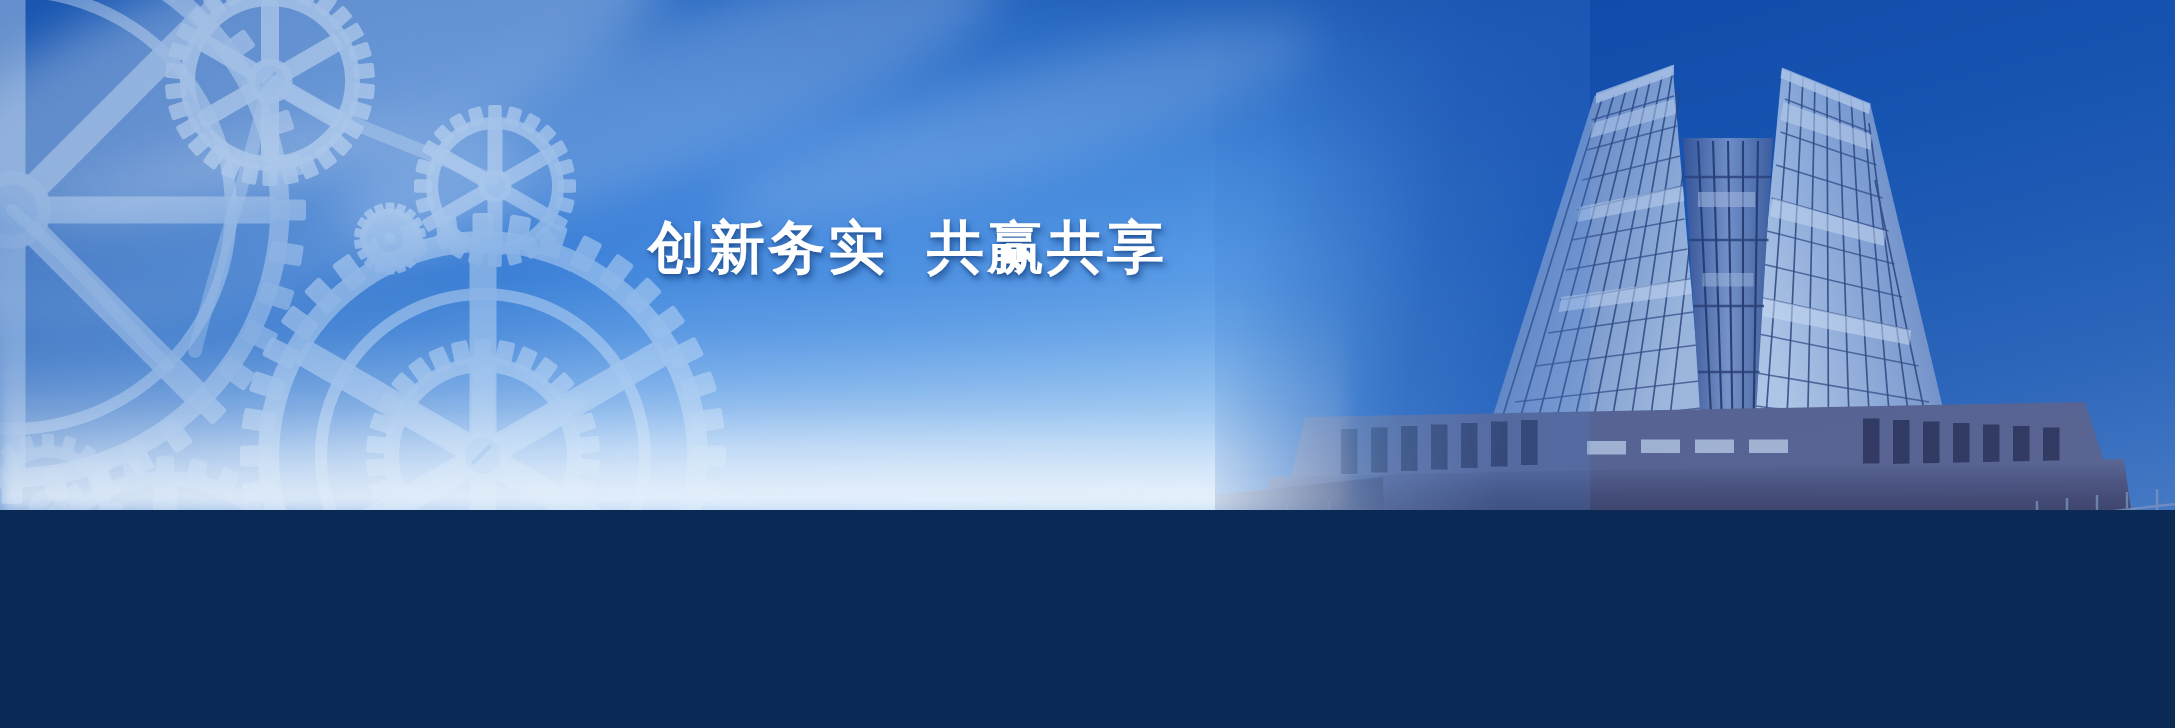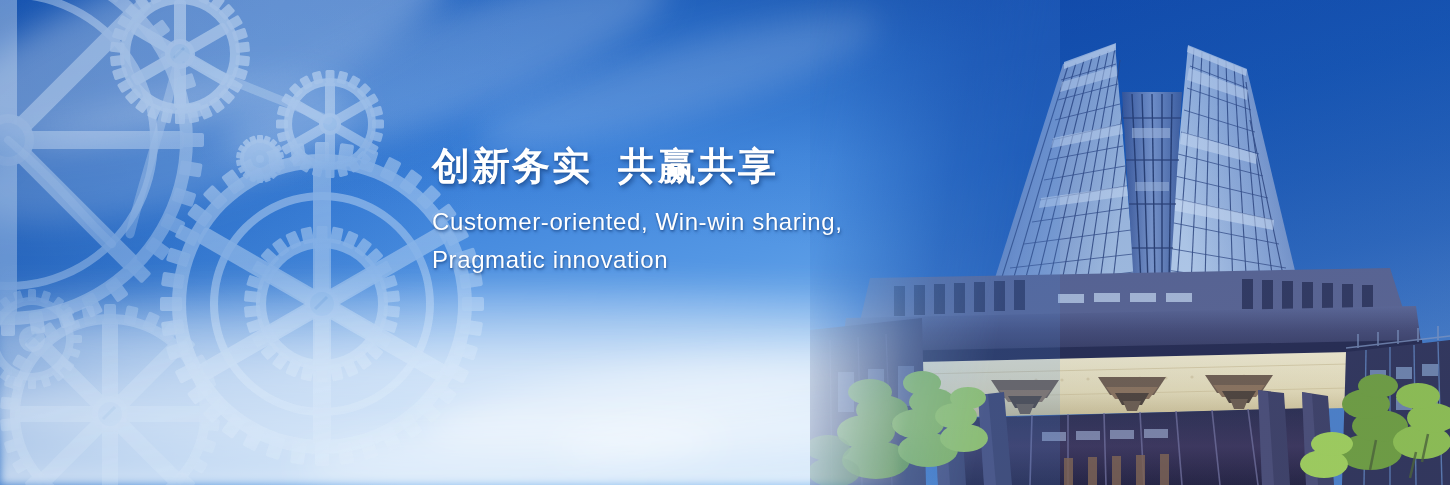--- a/index.html
+++ b/index.html
@@ -1,20 +1,20 @@
 <!DOCTYPE html>
 <html><head>
 <meta charset="utf-8">
 <style>
   html,body{margin:0;padding:0;background:#0a2a55;}
   *{box-sizing:border-box;}
 
   .banner{
     position:relative;
-    width:1450px;height:485px;
+    width:1450px;height:340px;
     overflow:hidden;
     font-family:"Liberation Sans","DejaVu Sans",sans-serif;
     padding-left:37px;
   }
 
   
   .sky{
     position:absolute;inset:0;
     background:
       linear-gradient(165deg,
@@ -1359,19 +1359,15 @@
       <rect x="0" y="0" width="640" height="485" fill="url(#blueveil)"></rect>
 
       <rect x="0" y="0" width="250" height="485" fill="#4f8ddd" opacity="0.18"></rect>
     </svg>
   </div>
 
   <div class="textblock">
     <div class="hl">
       <span>创新务实</span><span class="gap"></span><span>共赢共享</span>
     </div>
-    <div class="sub-wrap">
-      <div class="sub">Customer-oriented, Win-win sharing,</div>
-      <div class="sub">Pragmatic innovation</div>
-    </div>
   </div>
 
 </div>
 
 </body></html>

